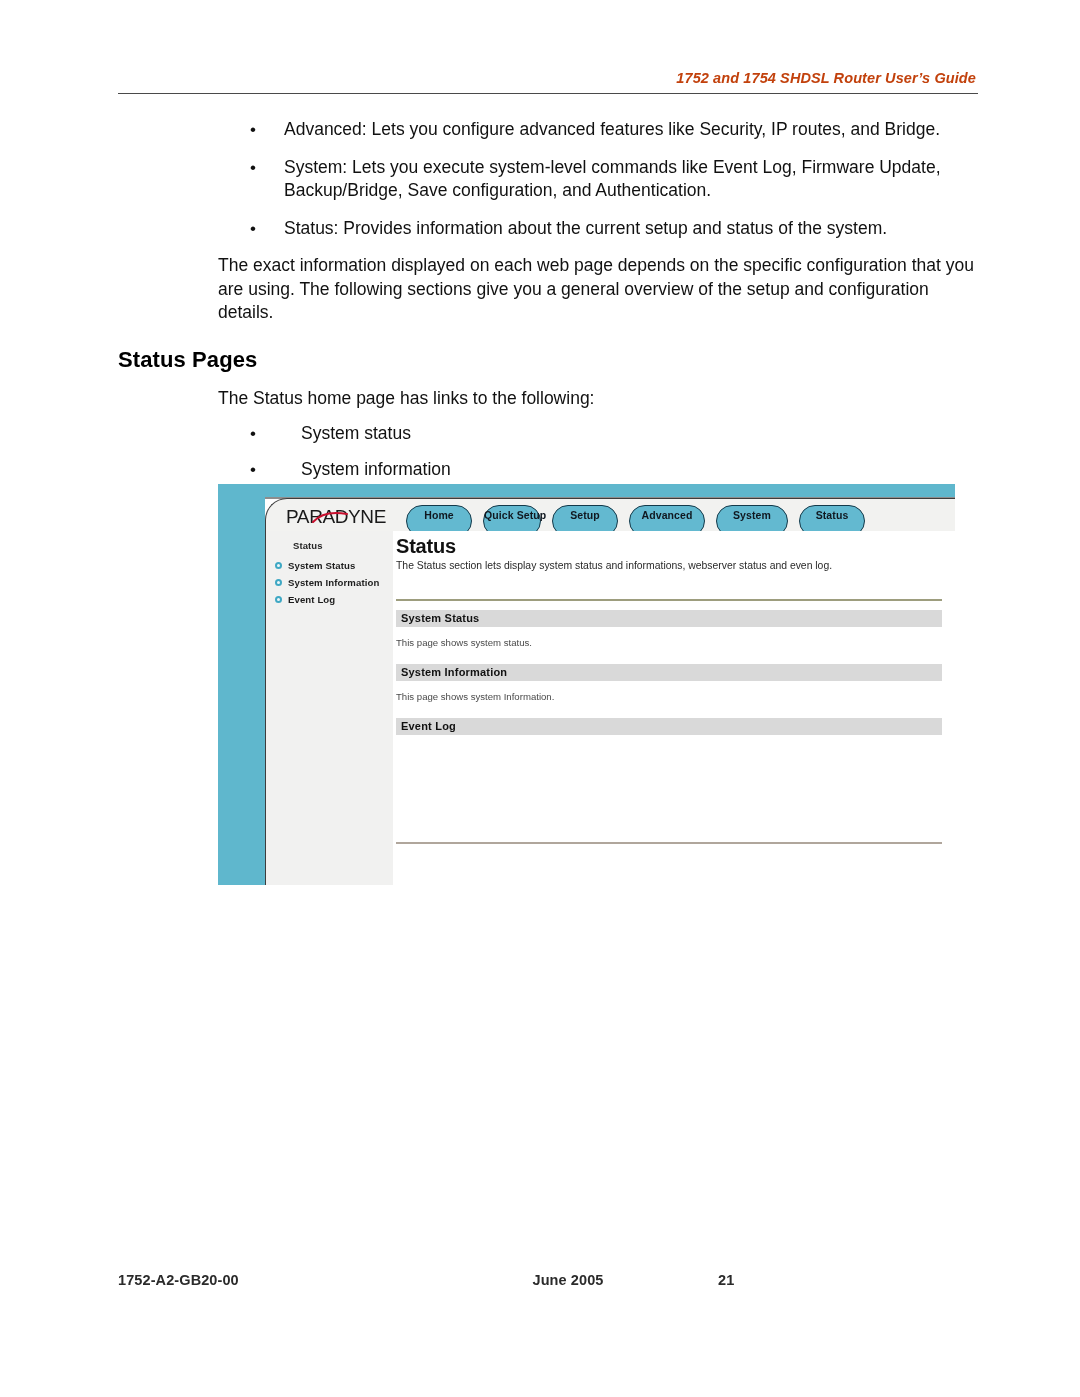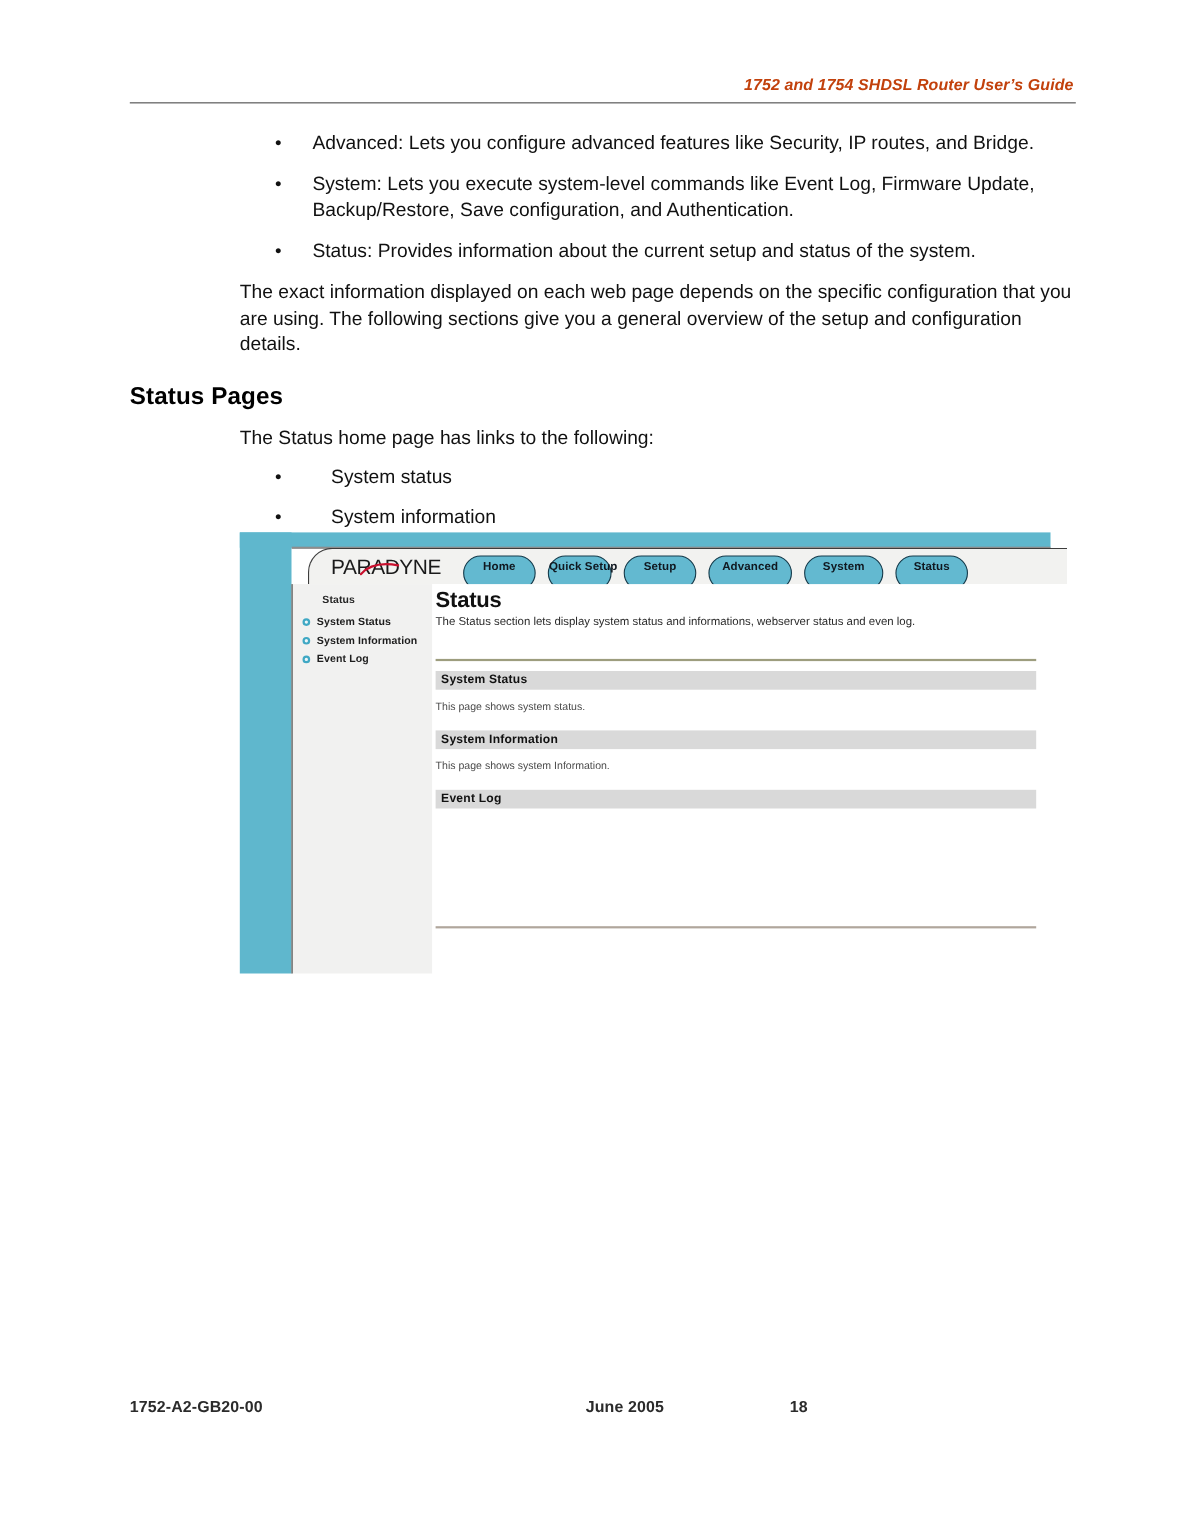--- a/index.html
+++ b/index.html
@@ -148,21 +148,20 @@
     position: absolute;
     left: 47px;
     top: 14px;
     width: 690px;
     height: 33px;
     background: #f2f2f0;
     border-top-left-radius: 22px;
     border-left: 1.5px solid #3d3d3d;
     border-top: 1.5px solid #3d3d3d;
     box-sizing: border-box;
-    margin-left: 15px;
   }
 
   .logo {
     position: absolute;
     left: 20px;
     top: 7px;
     width: 116px;
     height: 22px;
   }
   .logo-text {
@@ -365,21 +364,21 @@
 
   <div class="content">
 
     <div class="bullet-row level1">
       <span class="bullet">•</span>
       <span class="bullet-text">Advanced: Lets you configure advanced features like Security, IP routes, and Bridge.</span>
     </div>
 
     <div class="bullet-row level1">
       <span class="bullet">•</span>
-      <span class="bullet-text">System: Lets you execute system-level commands like Event Log, Firmware Update, Backup/Restore, Save configuration, and Authentication.</span>
+      <span class="bullet-text">System: Lets you execute system-level commands like Event Log, Firmware Update, Backup/Bridge, Save configuration, and Authentication.</span>
     </div>
 
     <div class="bullet-row level1">
       <span class="bullet">•</span>
       <span class="bullet-text">Status: Provides information about the current setup and status of the system.</span>
     </div>
 
     <div class="para">The exact information displayed on each web page depends on the specific configuration that you are using. The following sections give you a general overview of the setup and configuration details.</div>
 
     <div class="section-heading">Status Pages</div>
@@ -468,16 +467,16 @@
 
       <div class="rule-bottom"></div>
 
     </div>
 
   </div>
 
   <div class="doc-footer">
     <div class="foot-left">1752-A2-GB20-00</div>
     <div class="foot-center">June 2005</div>
-    <div class="foot-right">18</div>
+    <div class="foot-right">21</div>
   </div>
 
 </div>
 
 </body></html>

